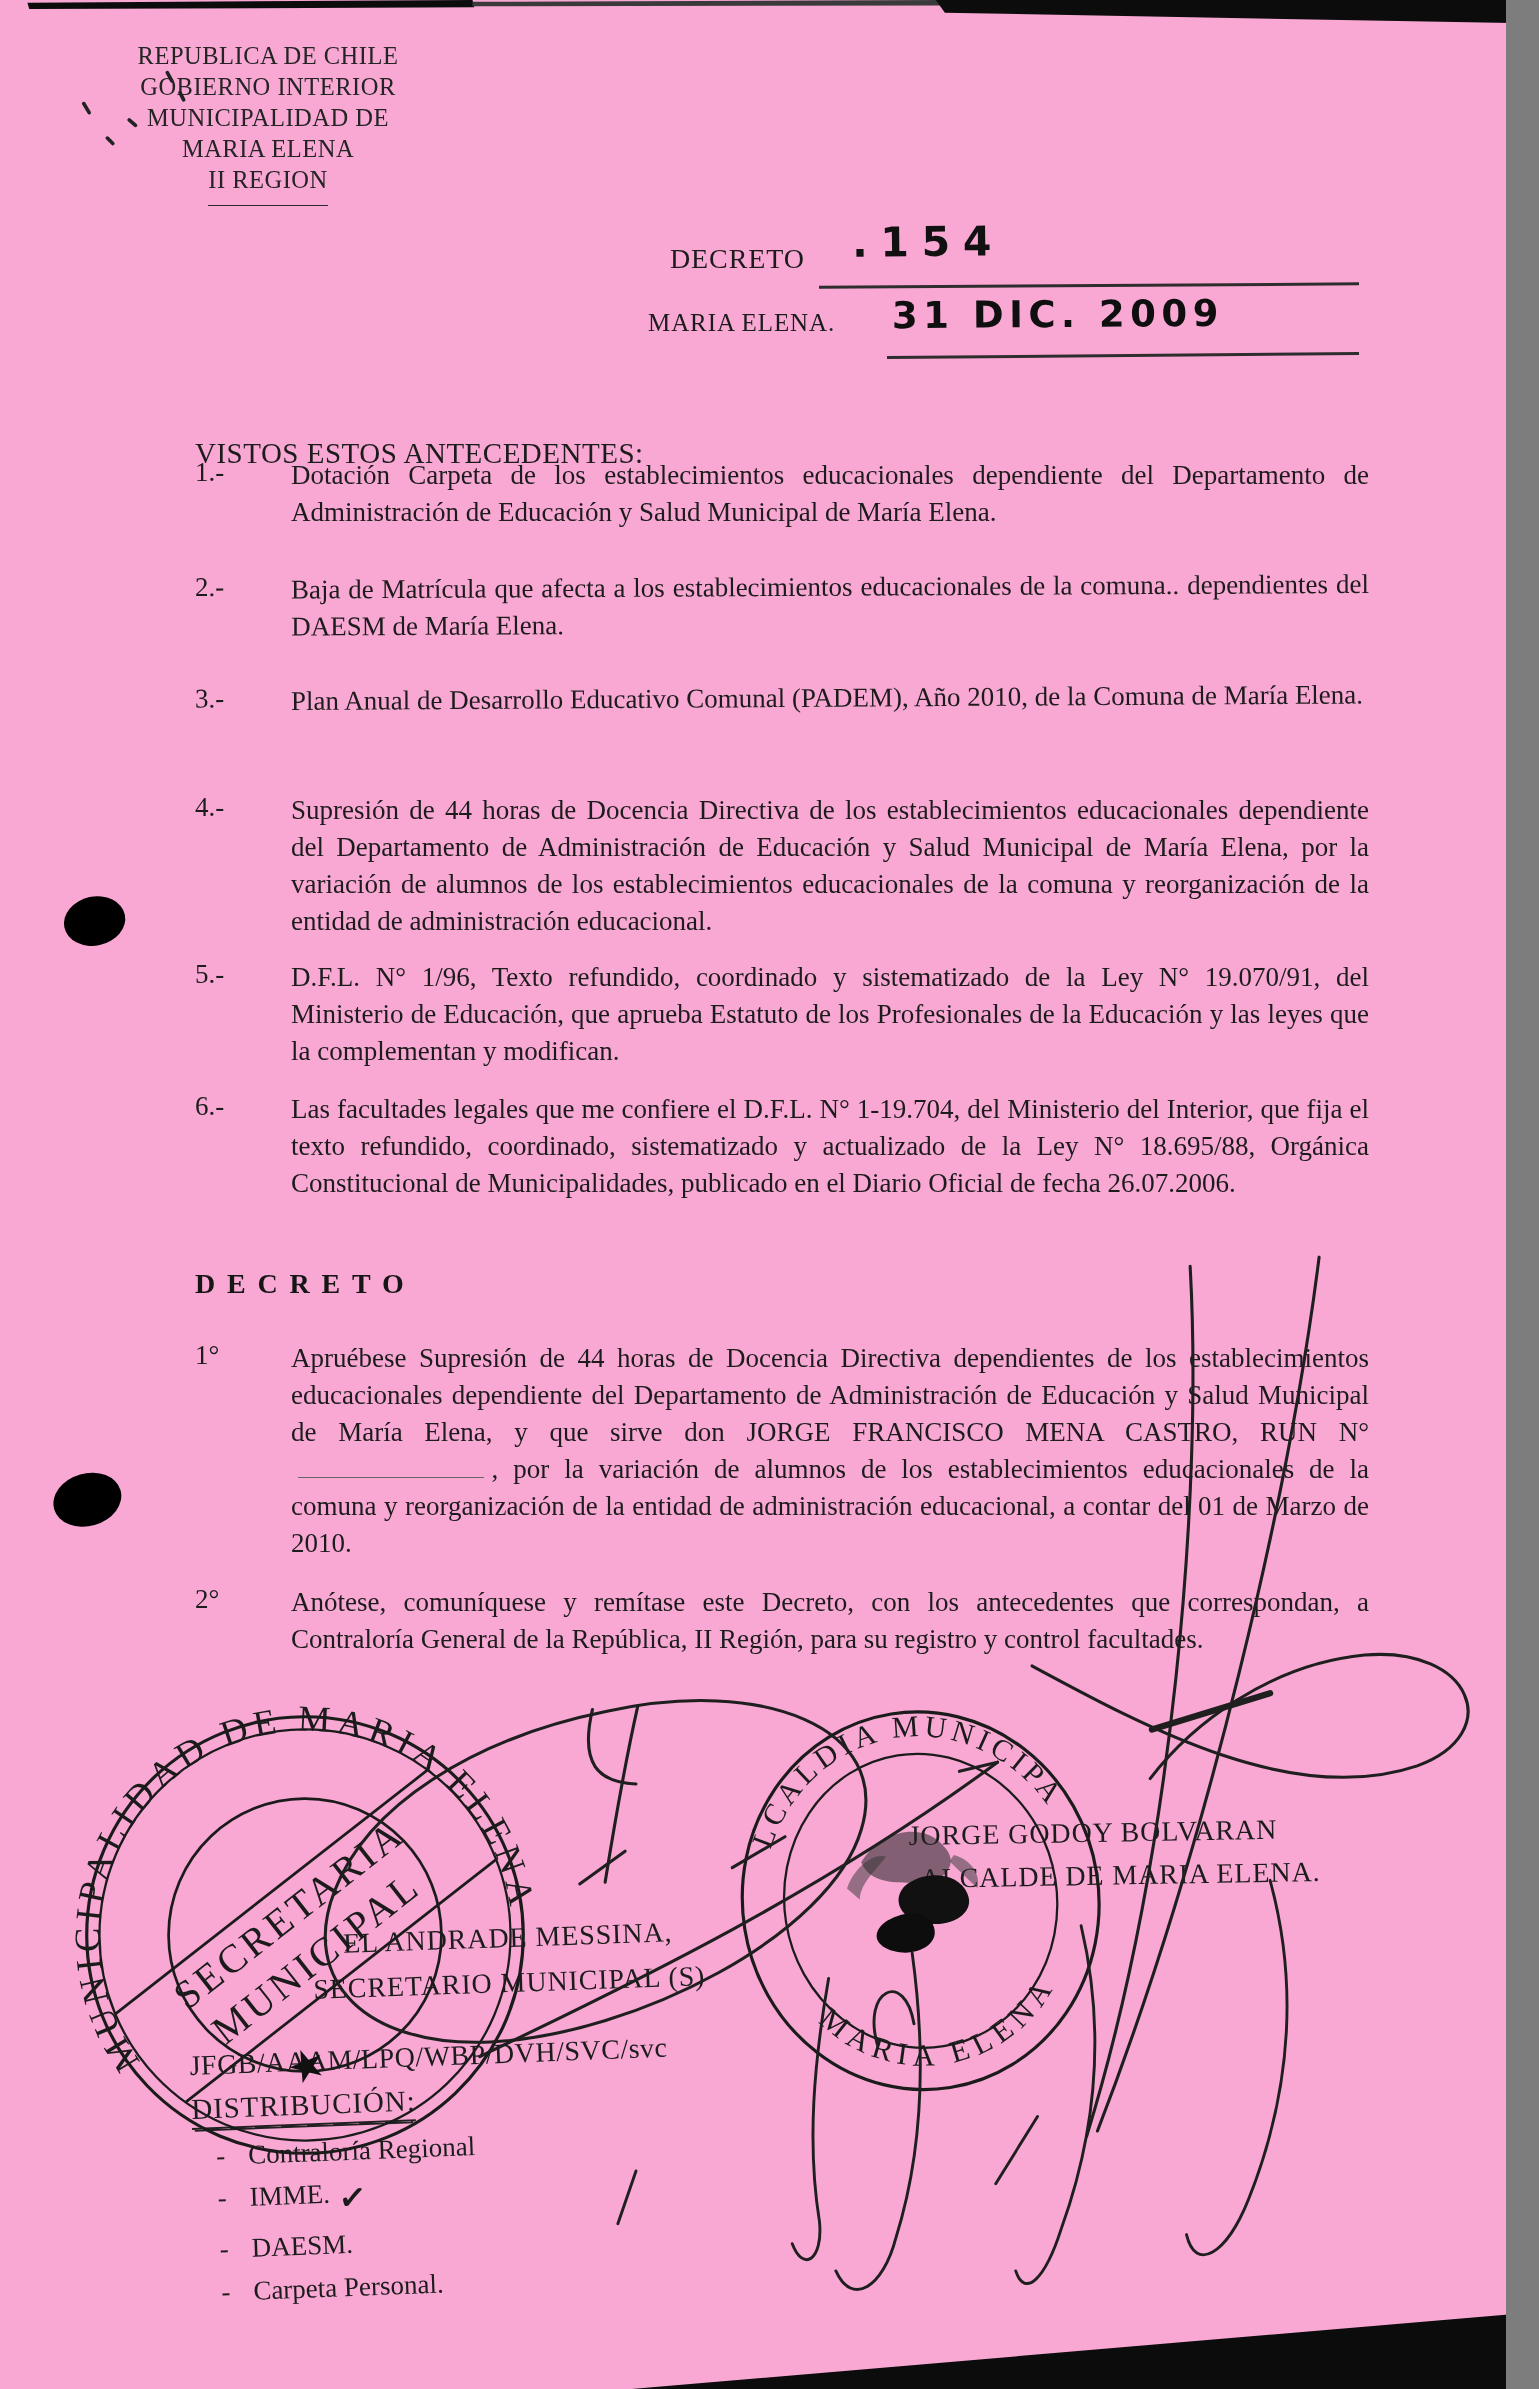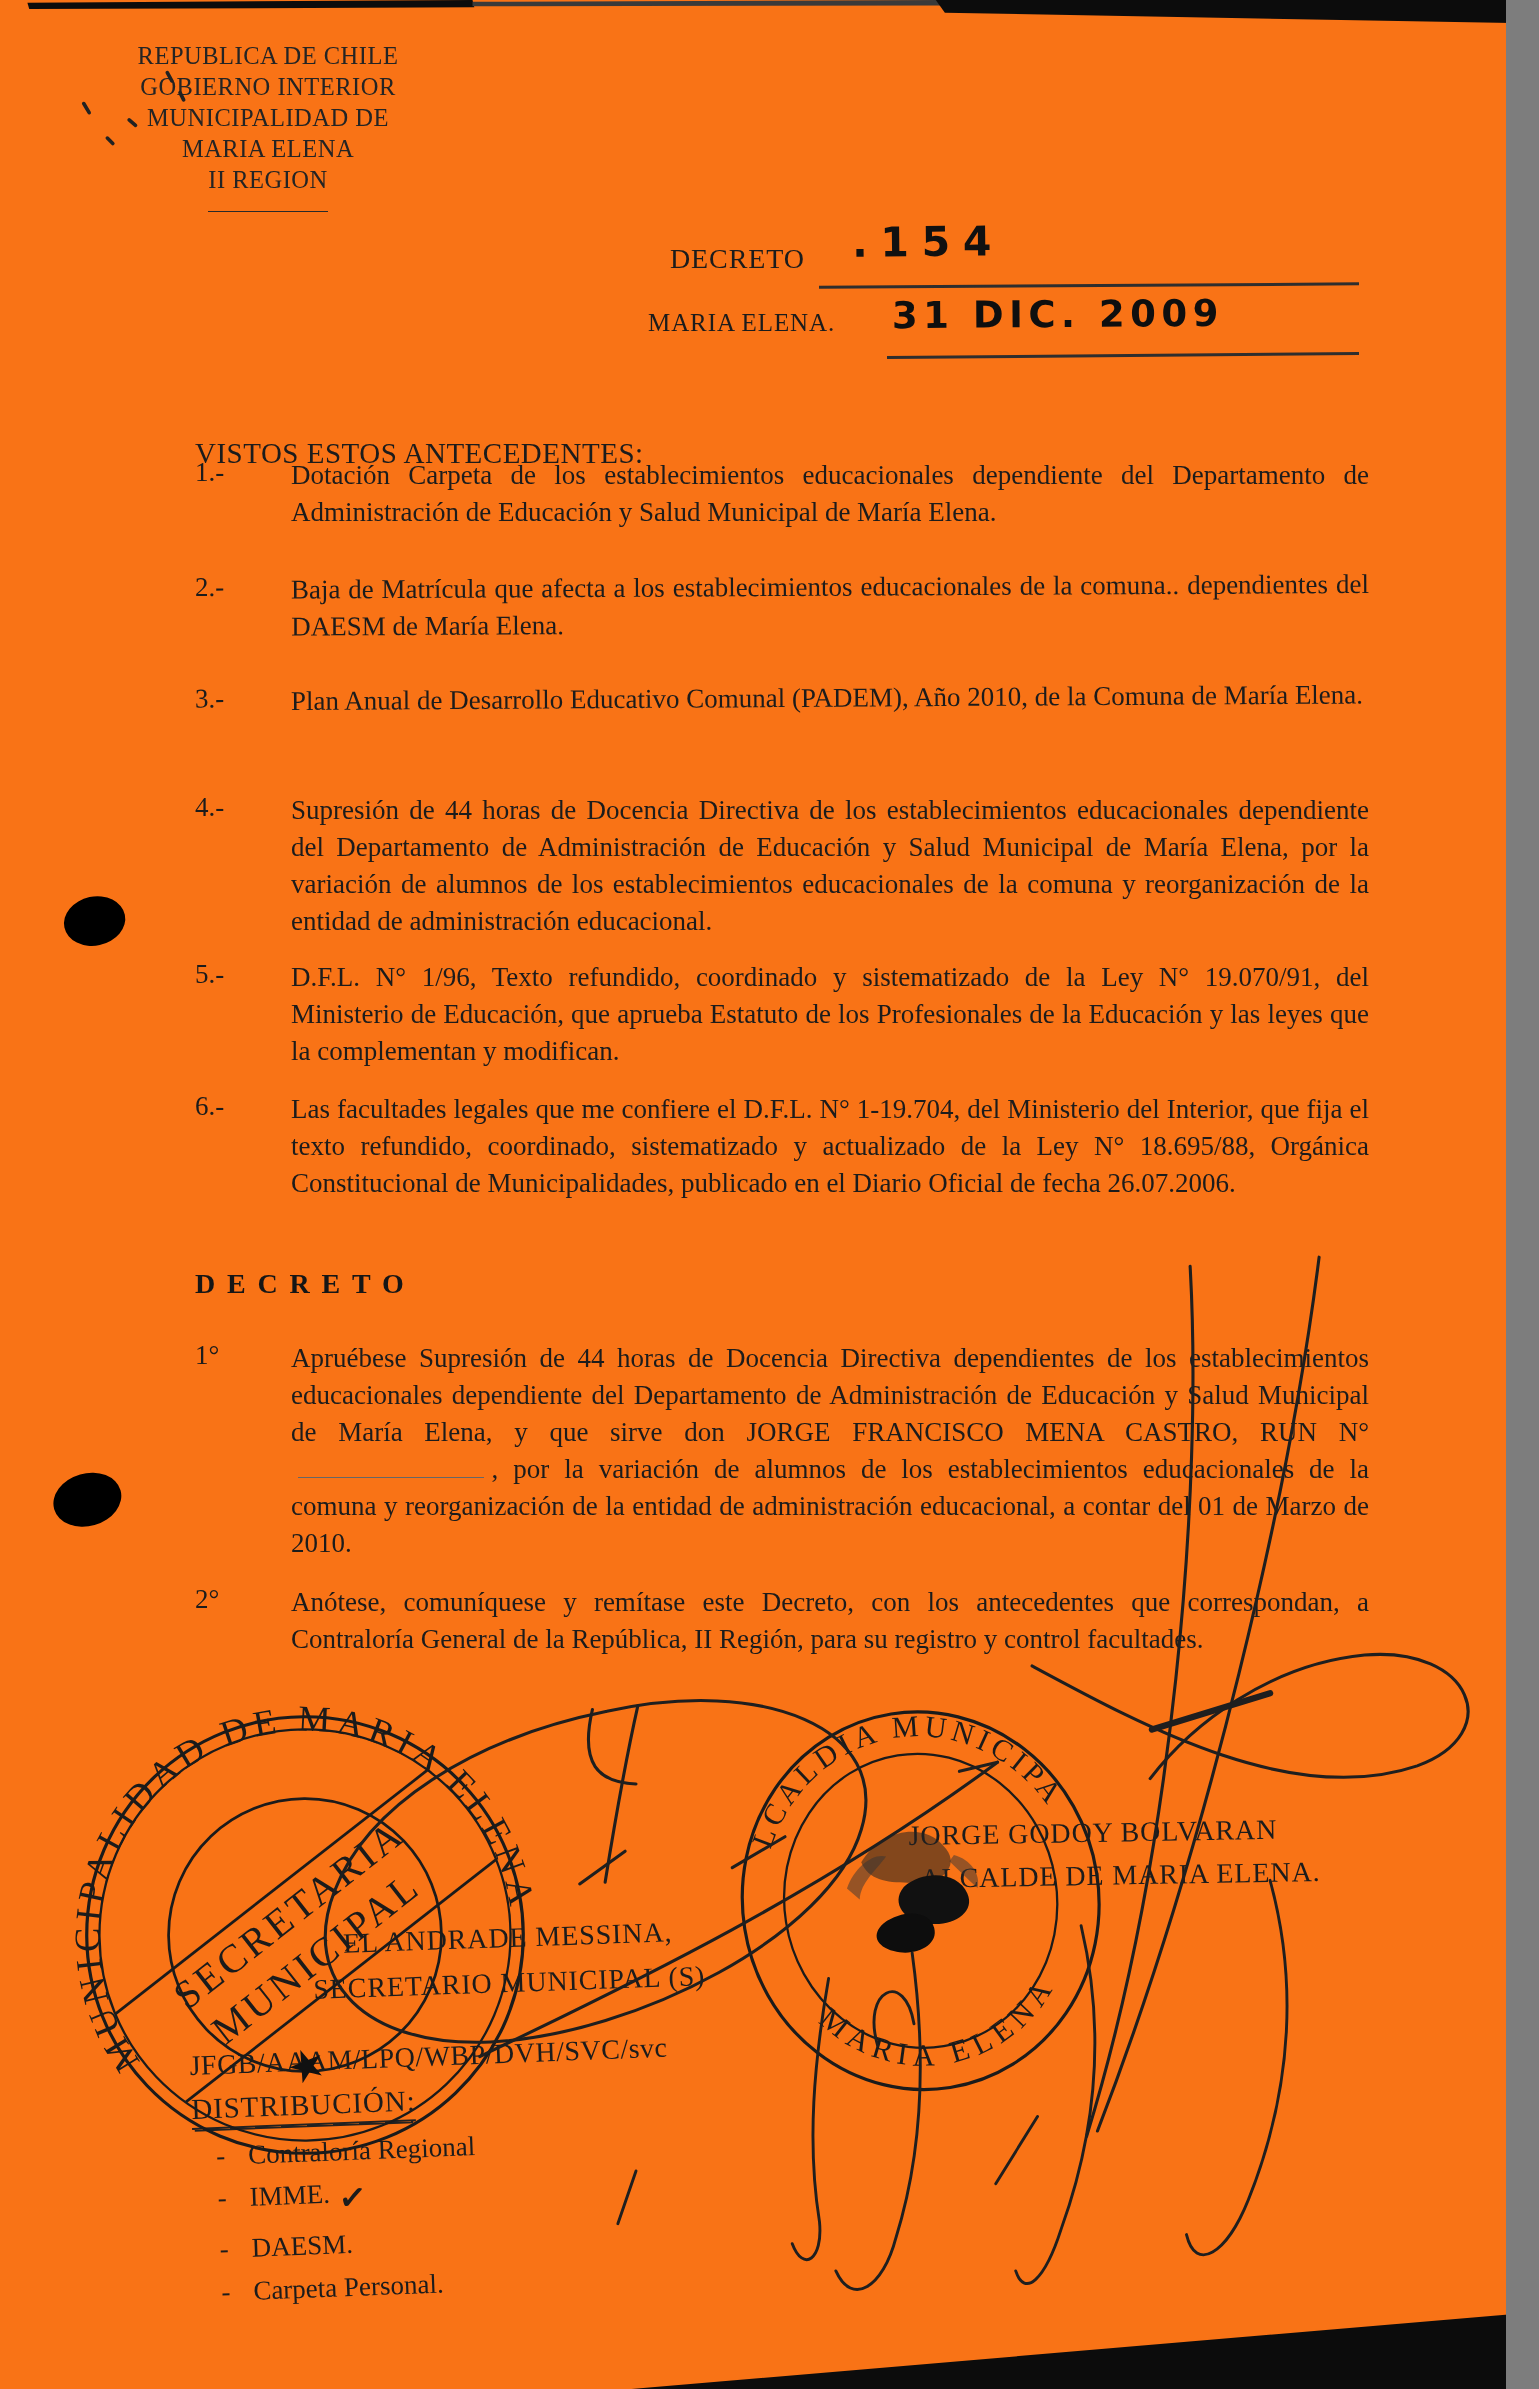--- a/index.html
+++ b/index.html
@@ -1,23 +1,23 @@
 <!DOCTYPE html>
 <html style="font-size:14.5px"><head>
 <meta charset="utf-8">
 <style>
   html,body{margin:0;padding:0;background:#ffffff;}
   #page{
-    position:relative;width:1540px;height:2389px;background:#f97316;overflow:hidden;
+    position:relative;width:1540px;height:2389px;background:#f9a8d4;overflow:hidden;
     font-family:"Liberation Serif", serif;color:#1c1c1c;
   }
   .abs{position:absolute;}
   
   .letterhead{left:91px;top:40px;width:354px;text-align:center;font-size:24.5px;line-height:31px;letter-spacing:0.5px;color:#242424;}
-  .letterhead .u{display:inline-block;border-bottom:1.8px solid #2a2a2a;padding-bottom:16px;}
+  .letterhead .u{display:inline-block;border-bottom:1.8px solid #2a2a2a;padding-bottom:10px;}
   
   .decreto-label{left:670px;top:243px;font-size:28px;letter-spacing:0.9px;}
   .num-stamp{left:852px;top:218px;font-family:"DejaVu Sans",sans-serif;font-weight:700;font-size:41px;letter-spacing:12.7px;color:#111;transform:rotate(-.6deg);}
   .line1{left:819px;top:284px;width:540px;height:2.7px;background:#2e2e2e;transform:rotate(-.35deg);}
   .melena-label{left:648px;top:309px;font-size:25px;letter-spacing:0.9px;}
   .date-stamp{left:892px;top:293px;font-family:"DejaVu Sans",sans-serif;font-weight:700;font-size:37px;letter-spacing:5.5px;color:#0f0f0f;transform:rotate(-.4deg);}
   .line2{left:887px;top:354px;width:472px;height:2.7px;background:#2e2e2e;transform:rotate(-.5deg);}
   
   .vistos-h{left:195px;top:393px;font-size:29px;letter-spacing:0.5px;margin-top:44px;}
   .row{display:flex;left:195px;width:1174px;}

